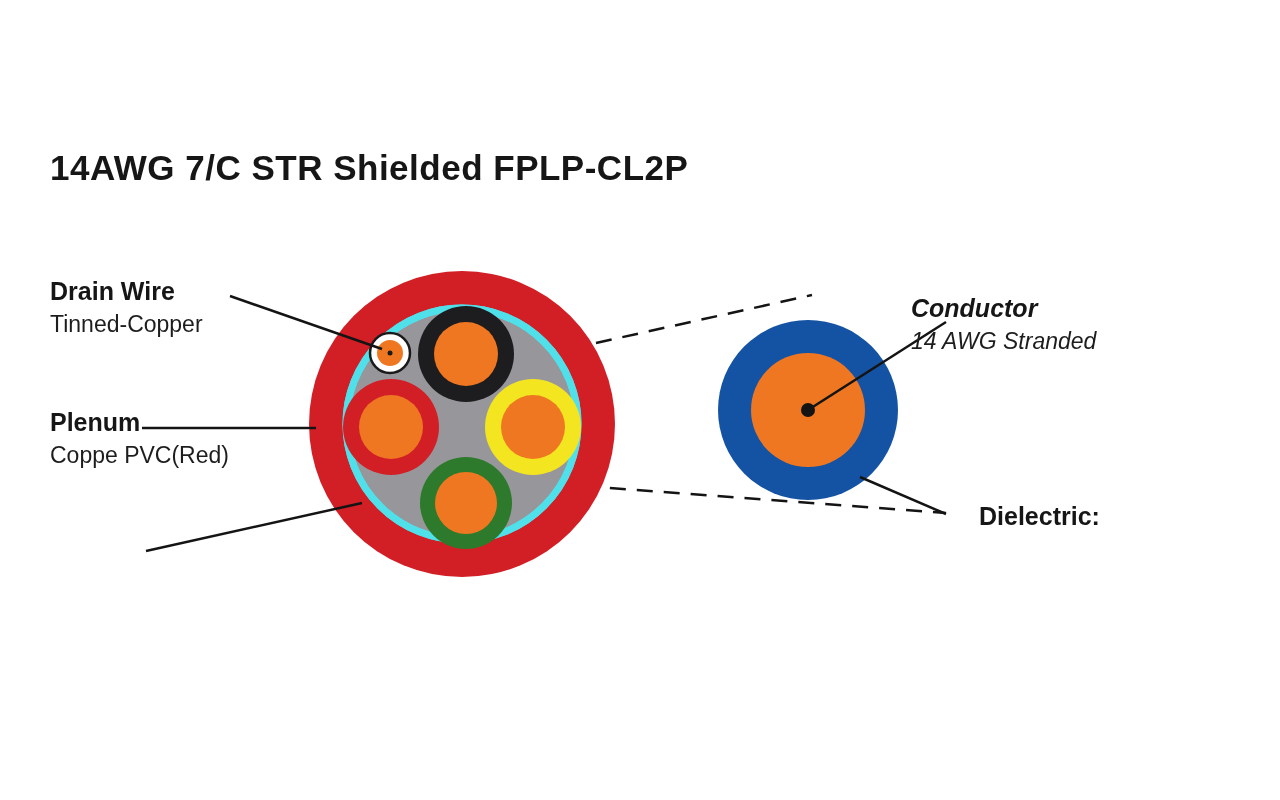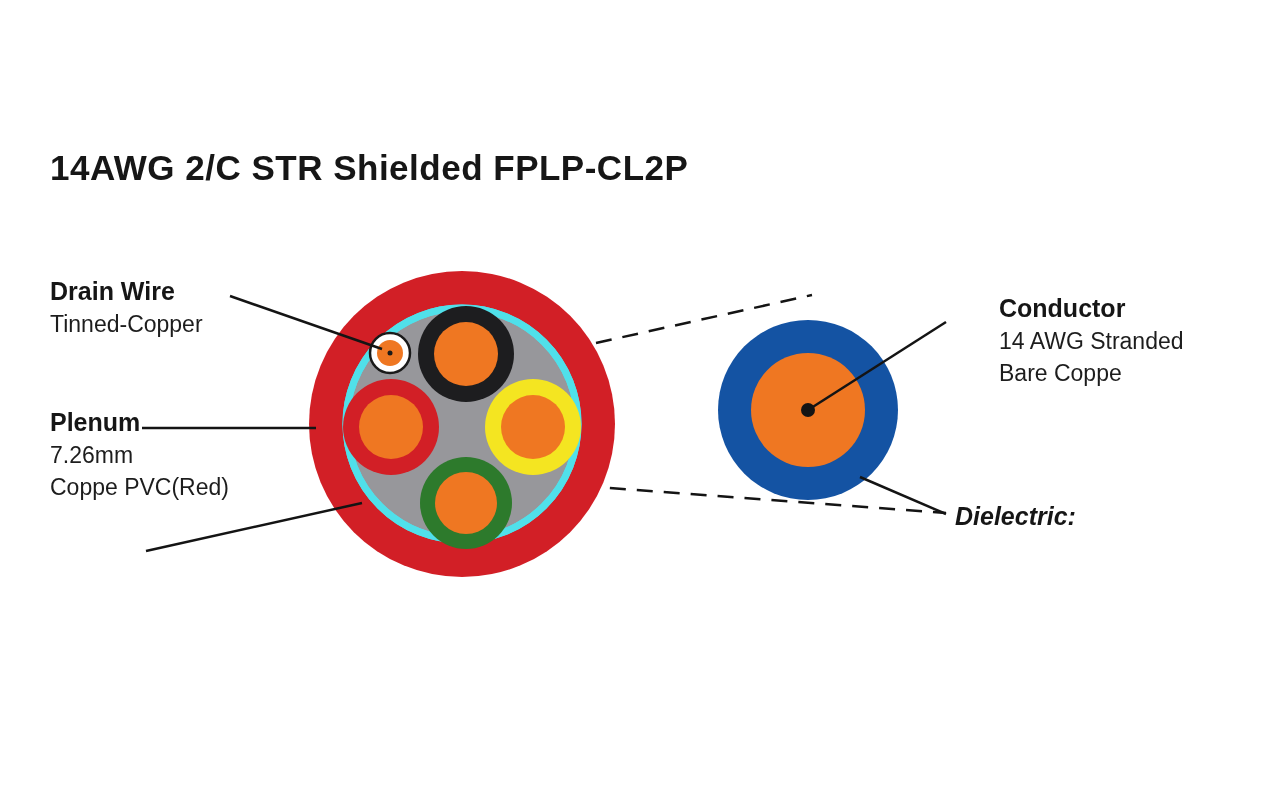--- a/index.html
+++ b/index.html
@@ -22,22 +22,22 @@
     letter-spacing: 0.5px;
     color: #161616;
     white-space: nowrap;
   }
   .label { position: absolute; white-space: nowrap; }
   .label .heading { font-size: 25px; font-weight: bold; line-height: 33px; color: #161616; }
   .label .sub { font-size: 23px; font-weight: normal; line-height: 32px; color: #1d1d1d; }
   .label-drain      { left: 50px;  top: 275px; }
   .label-jacket     { left: 50px;  top: 406px; }
   .label-shield     { left: 50px;  top: 533px; }
-  .label-conductor  { left: 999px; top: 292px; }
-  .label-dielectric { left: 955px; top: 500px; font-style: italic; }
+  .label-conductor  { left: 911px; top: 292px; font-style: italic; }
+  .label-dielectric { left: 979px; top: 500px; }
 </style>
 </head>
 <body>
 
 <div class="stage">
 
   <svg class="diagram" width="1280" height="800" viewBox="0 0 1280 800">
 
     <line x1="596" y1="343" x2="812" y2="295" fill="none" stroke="#141414" stroke-width="2.5" stroke-dasharray="16 11"></line>
     <line x1="556" y1="484" x2="946" y2="513" fill="none" stroke="#141414" stroke-width="2.5" stroke-dasharray="16 11"></line>
@@ -70,39 +70,37 @@
       <circle cx="808" cy="410" r="7" fill="#141414"></circle>
     </g>
 
     <line x1="230" y1="296" x2="382" y2="349" stroke="#141414" stroke-width="2.5"></line>
     <line x1="142" y1="428" x2="316" y2="428" stroke="#141414" stroke-width="2.5"></line>
     <line x1="146" y1="551" x2="362" y2="503" stroke="#141414" stroke-width="2.5"></line>
     <line x1="808" y1="410" x2="946" y2="322" stroke="#141414" stroke-width="2.5"></line>
     <line x1="860" y1="477" x2="946" y2="514" stroke="#141414" stroke-width="2.5"></line>
   </svg>
 
-  <div class="page-title">14AWG 2/C STR Shielded FPLP-CL2P</div>
+  <div class="page-title">14AWG 7/C STR Shielded FPLP-CL2P</div>
 
   <div class="label label-drain">
     <div class="heading">Drain Wire</div>
     <div class="sub">Tinned-Copper</div>
   </div>
 
   <div class="label label-jacket">
     <div class="heading">Plenum</div>
-    <div class="sub">7.26mm</div>
     <div class="sub">Coppe PVC(Red)</div>
   </div>
 
   <div class="label label-shield">
   </div>
 
   <div class="label label-conductor">
     <div class="heading">Conductor</div>
     <div class="sub">14 AWG Stranded</div>
-    <div class="sub">Bare Coppe</div>
   </div>
 
   <div class="label label-dielectric">
     <div class="heading">Dielectric:</div>
   </div>
 
 </div>
 
 </body></html>

